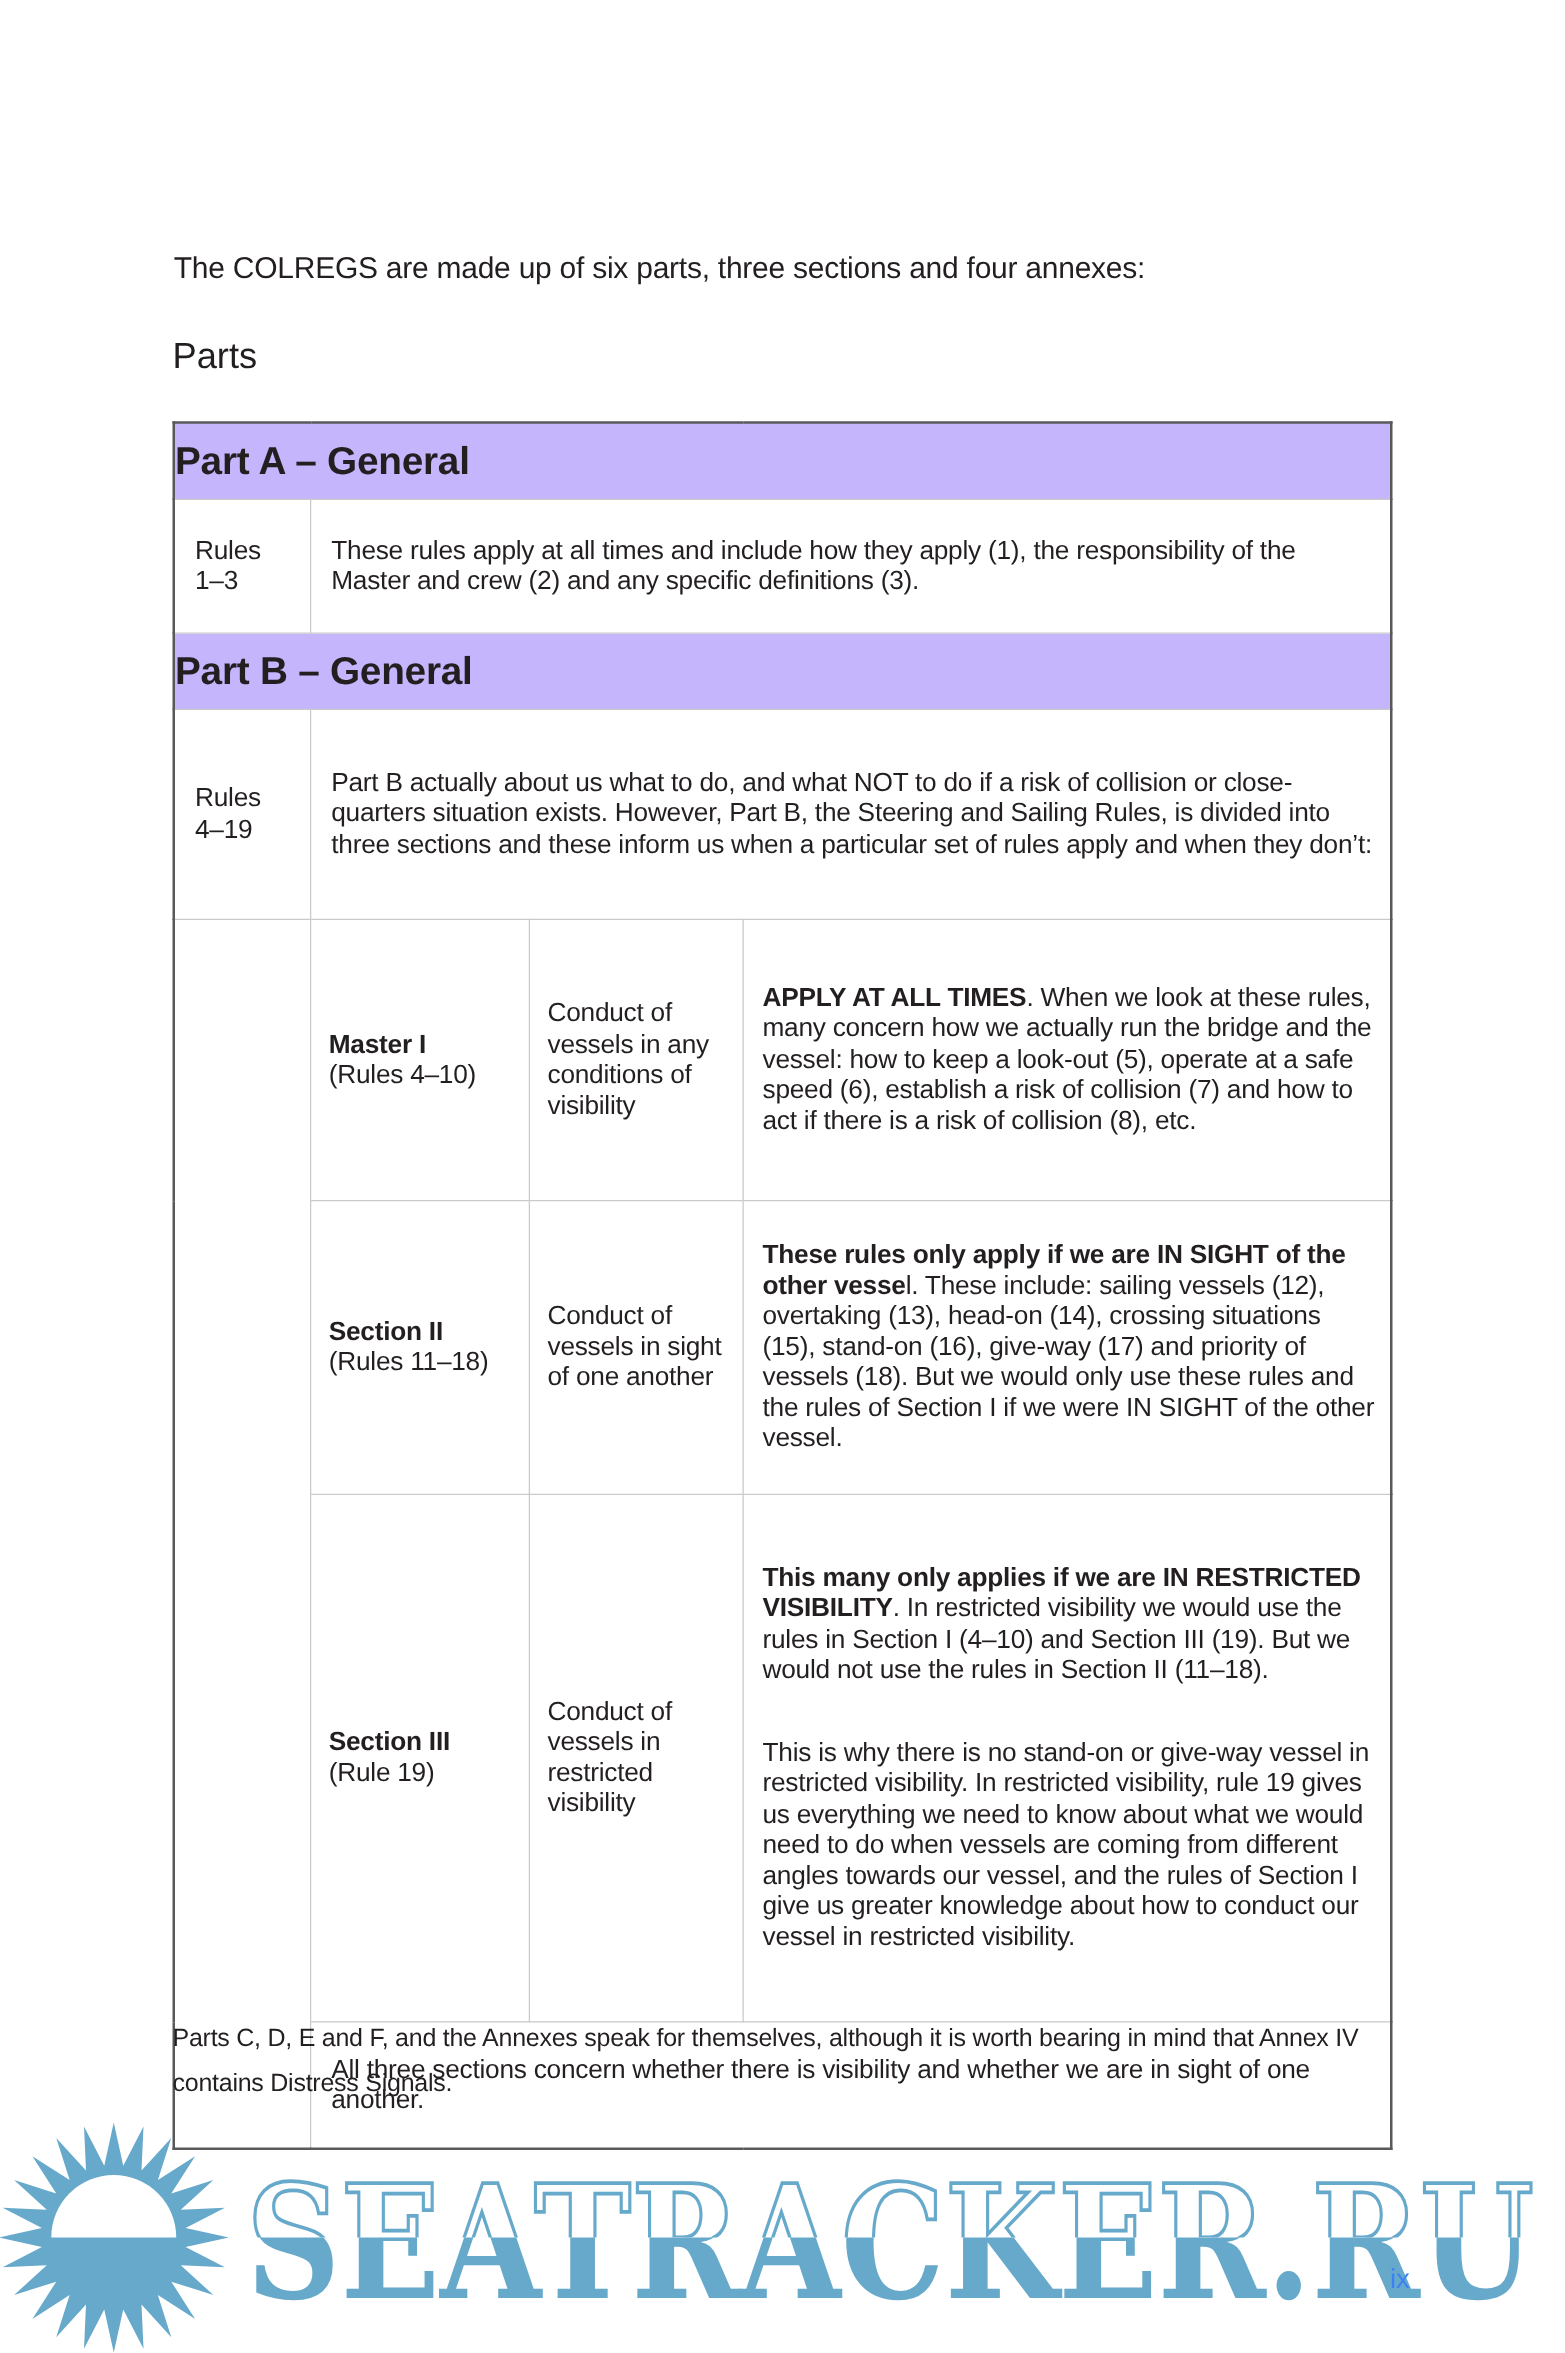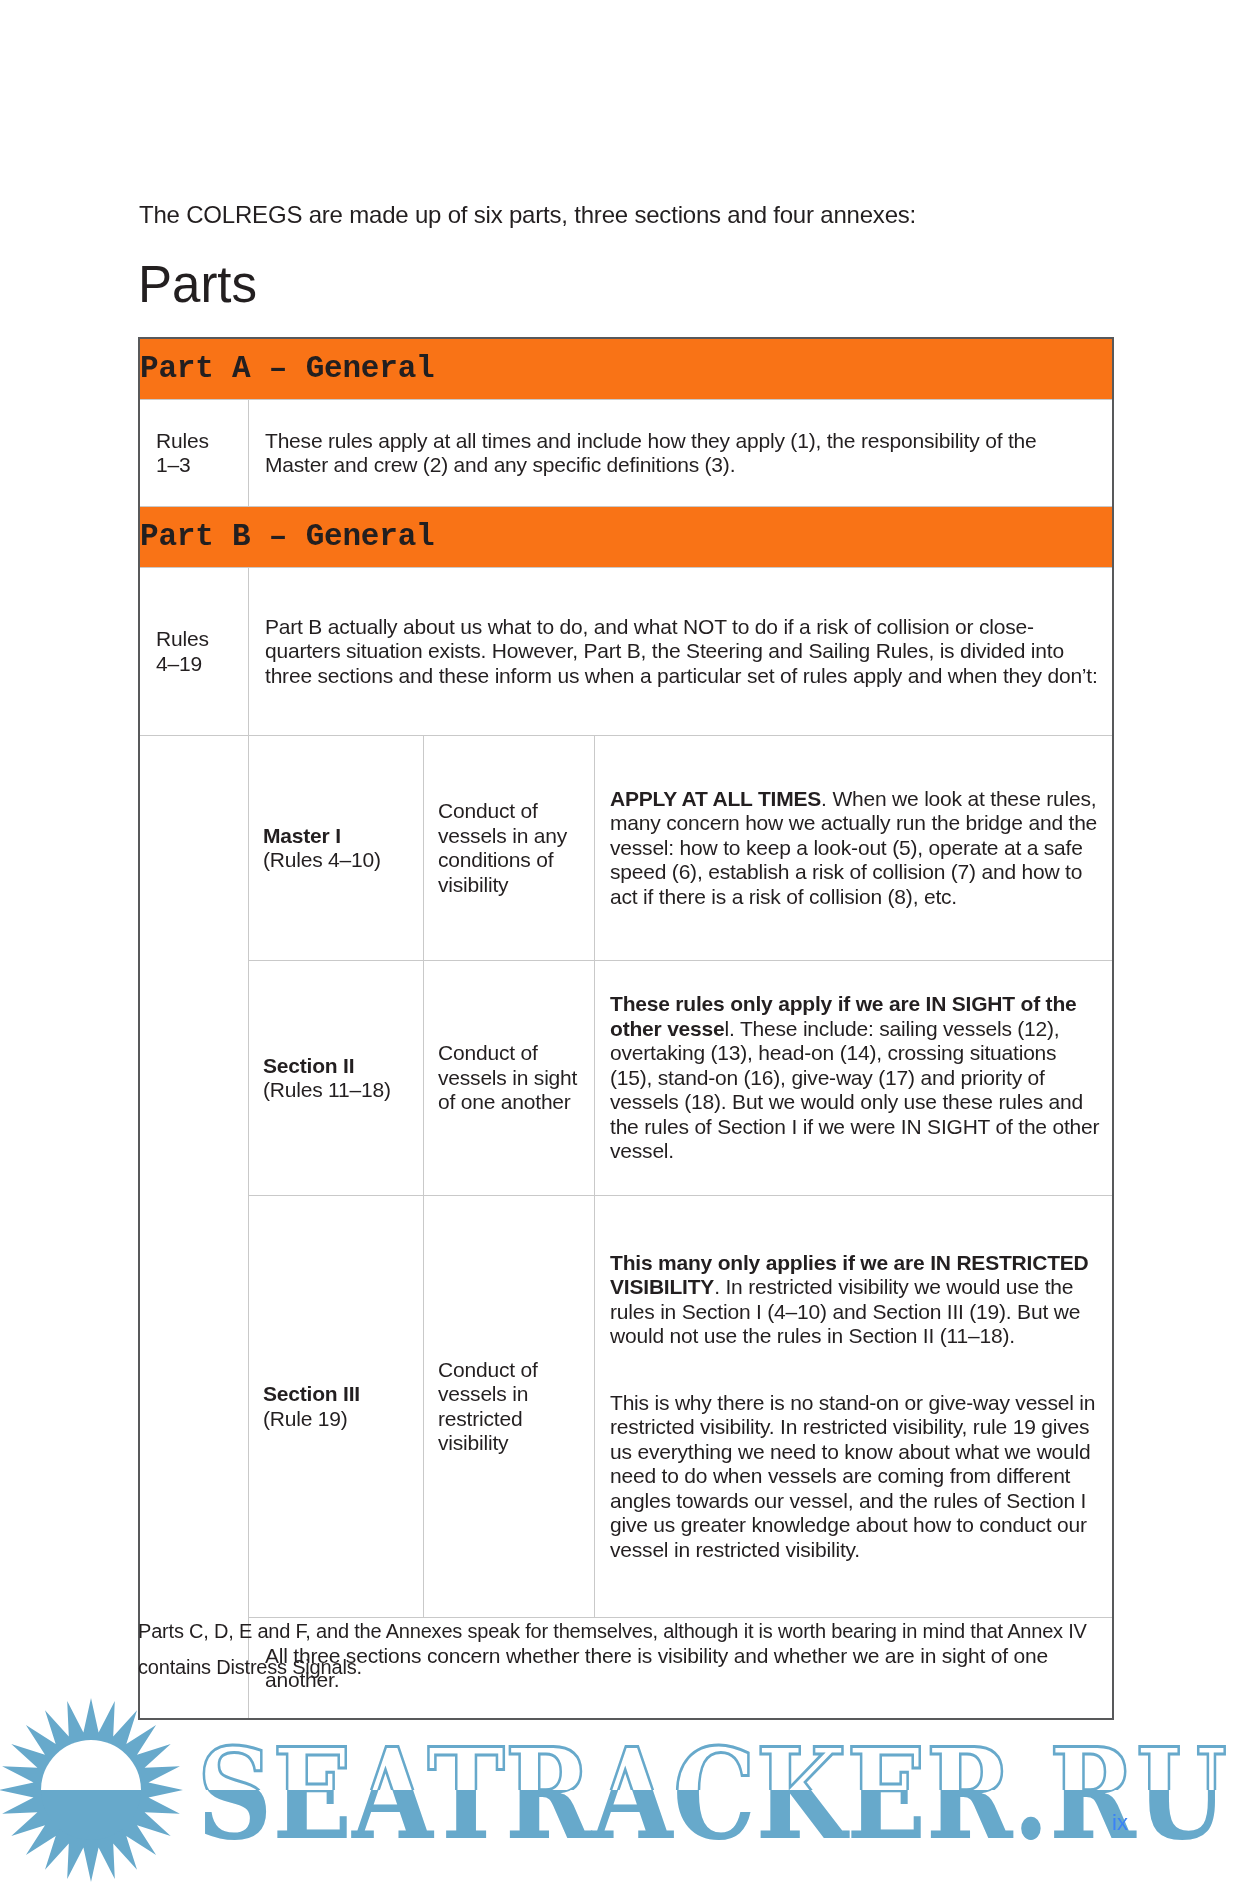--- a/index.html
+++ b/index.html
@@ -7,33 +7,33 @@
     width: 1252px; height: 1882px; position: relative; overflow: hidden;
     font-family: "Liberation Sans", "DejaVu Sans", sans-serif;
     color: #231f20;
   }
   .intro {
     position: absolute; left: 139px; top: 200px;
     font-size: 24px; line-height: 30px; letter-spacing: -0.2px;
   }
   .section-heading {
     position: absolute; left: 138px; top: 262px;
-    font-size: 51px; line-height: 46px; font-weight: normal; margin: 0;
+    font-size: 29px; line-height: 46px; font-weight: normal; margin: 0;
   }
   table.parts {
     position: absolute; left: 138px; top: 337px;
     width: 976px; border-collapse: collapse;
     border: 2px solid #58595b;
     font-size: 21px; line-height: 24.5px; letter-spacing: -0.2px;
   }
   table.parts td { border: 1.5px solid #c9c9c9; vertical-align: middle; padding: 0; }
   .part-header td {
-    background: #f97316; height: 60px;
+    background: #c4b5fd; height: 60px;
     font-weight: bold; font-size: 31px; padding-left: 16px;
-    border-left: 2px solid #58595b; border-right: 2px solid #58595b; font-family: Liberation Mono, monospace;
+    border-left: 2px solid #58595b; border-right: 2px solid #58595b;
   }
   .rules-label { width: 92px; padding-left: 16px !important; font-weight: normal; }
   .desc { padding: 10px 12px 10px 16px !important; }
   .row-a td { height: 86px; }
   .row-b td { height: 147px; }
   .spacer { border-top: 1.5px solid #c9c9c9; border-bottom: none !important; }
   .sec-name { width: 160px; padding-left: 14px !important; }
   .sec-name b { font-weight: bold; }
   .sec-conduct { width: 150px; padding-left: 14px !important; padding-right: 6px !important; }
   .sec-desc { padding: 12px 12px 12px 15px !important; }

